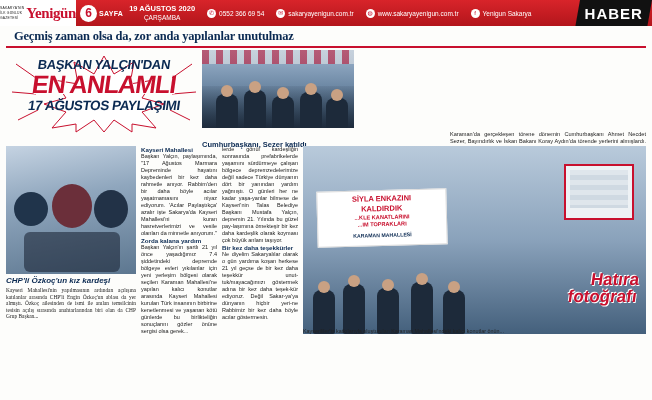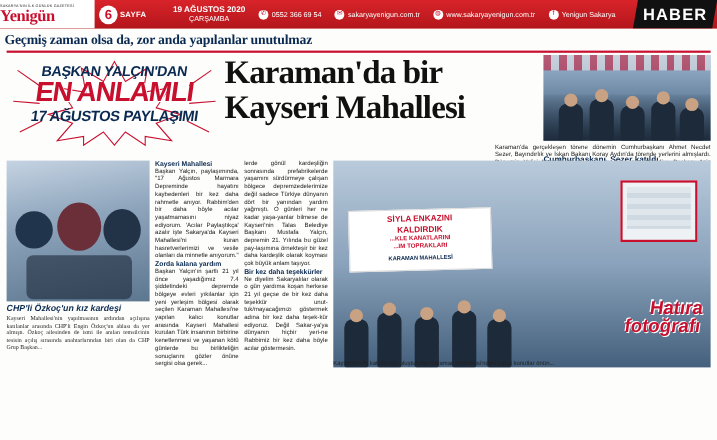--- a/index.html
+++ b/index.html
@@ -28,27 +28,27 @@
     height: 26px;
     background: linear-gradient(180deg,#d8242a 0%, #b3151b 100%);
     display: flex;
     align-items: center;
     color: #fff;
     font-family: "Liberation Sans", sans-serif;
     font-size: 7px;
     overflow: hidden;
   }
   .logo-block {
-    width: 86px;
+    width: 76px;
     height: 26px;
     background: #ffffff;
     display: flex;
-    flex-direction: column;
+    flex-direction: row;
     justify-content: center;
-    align-items: flex-start;
+    align-items: center;
     position: relative;
     flex: 0 0 auto;
   }
   .logo-tiny {
     font-size: 3.4px;
     color: #222;
     letter-spacing: .2px;
     line-height: 5px;
     font-family: "Liberation Sans", sans-serif;
   }
@@ -76,21 +76,21 @@
     font-weight: bold;
     display:flex; align-items:center; justify-content:center;
     font-family: "Liberation Sans", sans-serif;
   }
   .page-word {
     font-size: 7px;
     font-weight: bold;
     letter-spacing: .3px;
   }
   .datebox {
-    margin-left: 24px;
+    margin-left: 6px;
     text-align: center;
     line-height: 9px;
     flex: 0 0 auto;
   }
   .datebox .d1 { font-size: 7.5px; font-weight: bold; }
   .datebox .d2 { font-size: 6.5px; }
   .topflex { display:flex; align-items:center; flex: 1 1 auto; justify-content: flex-start; }
   .contact {
     display: flex;
     align-items: center;
@@ -124,21 +124,21 @@
     font-weight: bold;
     font-family: "Liberation Sans", sans-serif;
     letter-spacing: 1px;
     transform: skewX(-10deg);
     transform-origin: top right;
   }
   .haber-tag span { transform: skewX(10deg); }
 
   
   .kicker {
-    padding: 3px 8px 1px 4px;
+    padding: 3px 8px 1px 14px;
     font-size: 12.5px;
     font-weight: bold;
     color: #0b2a52;
     font-family: "Liberation Serif", serif;
     letter-spacing: -0.2px;
   }
   .rule {
     height: 2px;
     background: #c8102e;
     margin: 1px 6px 2px 6px;
@@ -435,24 +435,20 @@
           <line x1="184" y1="66" x2="164" y2="56"></line>
         </g>
       </svg>
       <div class="hl-text">
         <div class="hl1">BAŞKAN YALÇIN'DAN</div>
         <div class="hl2">EN ANLAMLI</div>
         <div class="hl3">17 AĞUSTOS PAYLAŞIMI</div>
       </div>
     </div>
 
-    <div class="head-mid">
-      <div class="title1">Karaman'da bir</div>
-      <div class="title2">Kayseri Mahallesi</div>
-    </div>
 
     <div class="head-right">
       <div class="photo-top">
         <div class="flagstrip"></div>
         <div class="crowd"></div>
         <div class="person" style="left:14px;"></div>
         <div class="person" style="left:42px;height:38px;"></div>
         <div class="person" style="left:70px;height:32px;"></div>
         <div class="person" style="left:98px;height:36px;"></div>
         <div class="person" style="left:124px;height:30px;"></div>

